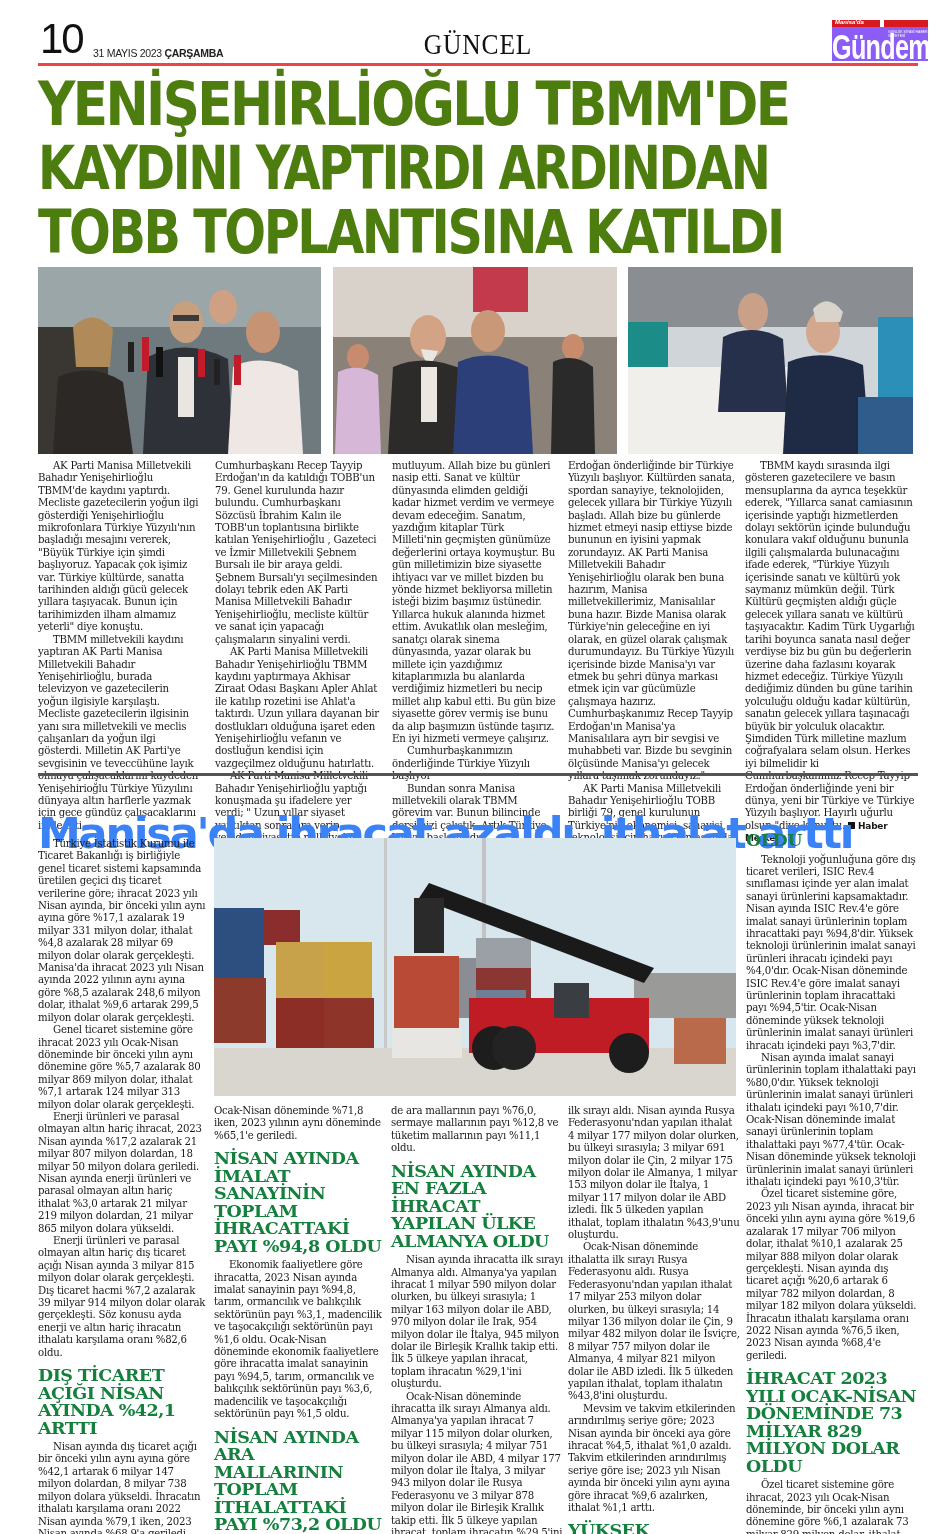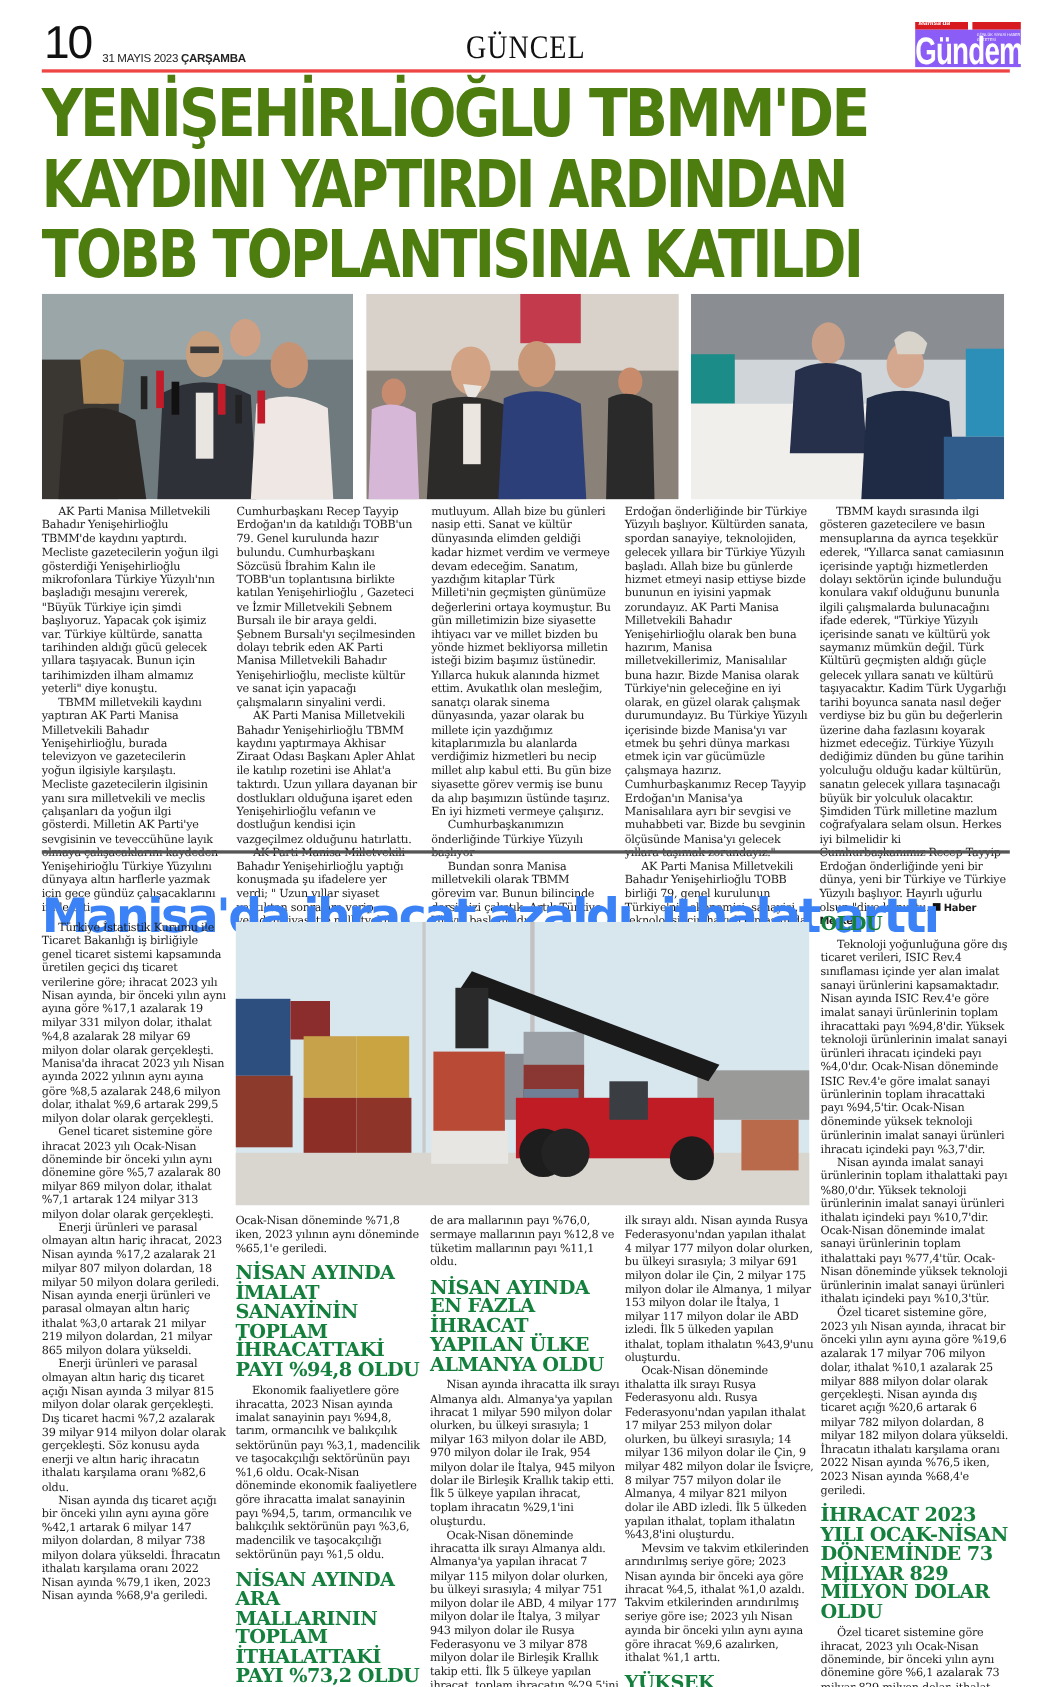--- a/index.html
+++ b/index.html
@@ -176,20 +176,21 @@
     <circle cx="415" cy="215" r="20" fill="#1d1d1d"></circle>
     <rect x="340" y="145" width="35" height="35" fill="#3a3d42"></rect>
   </svg>
 </div>
 
 <div class="col" style="left:38px;top:838px;width:168px;">
   <p>Türkiye İstatistik Kurumu ile Ticaret Bakanlığı iş birliğiyle genel ticaret sistemi kapsamında üretilen geçici dış ticaret verilerine göre; ihracat 2023 yılı Nisan ayında, bir önceki yılın aynı ayına göre %17,1 azalarak 19 milyar 331 milyon dolar, ithalat %4,8 azalarak 28 milyar 69 milyon dolar olarak gerçekleşti. Manisa'da ihracat 2023 yılı Nisan ayında 2022 yılının aynı ayına göre %8,5 azalarak 248,6  milyon dolar, ithalat %9,6 artarak 299,5 milyon dolar olarak gerçekleşti.</p>
   <p>Genel ticaret sistemine göre ihracat 2023 yılı Ocak-Nisan döneminde bir önceki yılın aynı dönemine göre %5,7 azalarak 80 milyar 869 milyon dolar, ithalat %7,1 artarak 124 milyar 313 milyon dolar olarak gerçekleşti.</p>
   <p>Enerji ürünleri ve parasal olmayan altın hariç ihracat, 2023 Nisan ayında %17,2 azalarak 21 milyar 807 milyon dolardan, 18 milyar 50 milyon dolara geriledi. Nisan ayında enerji ürünleri ve parasal olmayan altın hariç ithalat %3,0 artarak 21 milyar 219 milyon dolardan, 21 milyar 865 milyon dolara yükseldi.</p>
   <p>Enerji ürünleri ve parasal olmayan altın hariç dış ticaret açığı Nisan ayında 3 milyar 815 milyon dolar olarak gerçekleşti. Dış ticaret hacmi %7,2 azalarak 39 milyar 914 milyon dolar olarak gerçekleşti. Söz konusu ayda enerji ve altın hariç ihracatın ithalatı karşılama oranı %82,6 oldu.</p>
+  <div class="sub">DIŞ TİCARET AÇIĞI NİSAN AYINDA %42,1 ARTTI</div>
   <p>Nisan ayında dış ticaret açığı bir önceki yılın aynı ayına göre %42,1 artarak 6 milyar 147 milyon dolardan, 8 milyar 738 milyon dolara yükseldi. İhracatın ithalatı karşılama oranı 2022 Nisan ayında %79,1 iken, 2023 Nisan ayında %68,9'a geriledi.</p>
 
 </div>
 
 <div class="col" style="left:214px;top:1105px;width:168px;">
   <p class="noind">Ocak-Nisan döneminde %71,8 iken, 2023 yılının aynı döneminde %65,1'e geriledi.</p>
   <div class="sub">NİSAN AYINDA İMALAT SANAYİNİN TOPLAM İHRACATTAKİ PAYI %94,8 OLDU</div>
   <p>Ekonomik faaliyetlere göre ihracatta, 2023 Nisan ayında imalat sanayinin payı %94,8, tarım, ormancılık ve balıkçılık sektörünün payı %3,1, madencilik ve taşocakçılığı sektörünün payı %1,6 oldu. Ocak-Nisan döneminde ekonomik faaliyetlere göre ihracatta imalat sanayinin payı %94,5, tarım, ormancılık ve balıkçılık sektörünün payı %3,6, madencilik ve taşocakçılığı sektörünün payı %1,5 oldu.</p>
   <div class="sub">NİSAN AYINDA ARA MALLARININ TOPLAM İTHALATTAKİ PAYI %73,2 OLDU</div>
 

